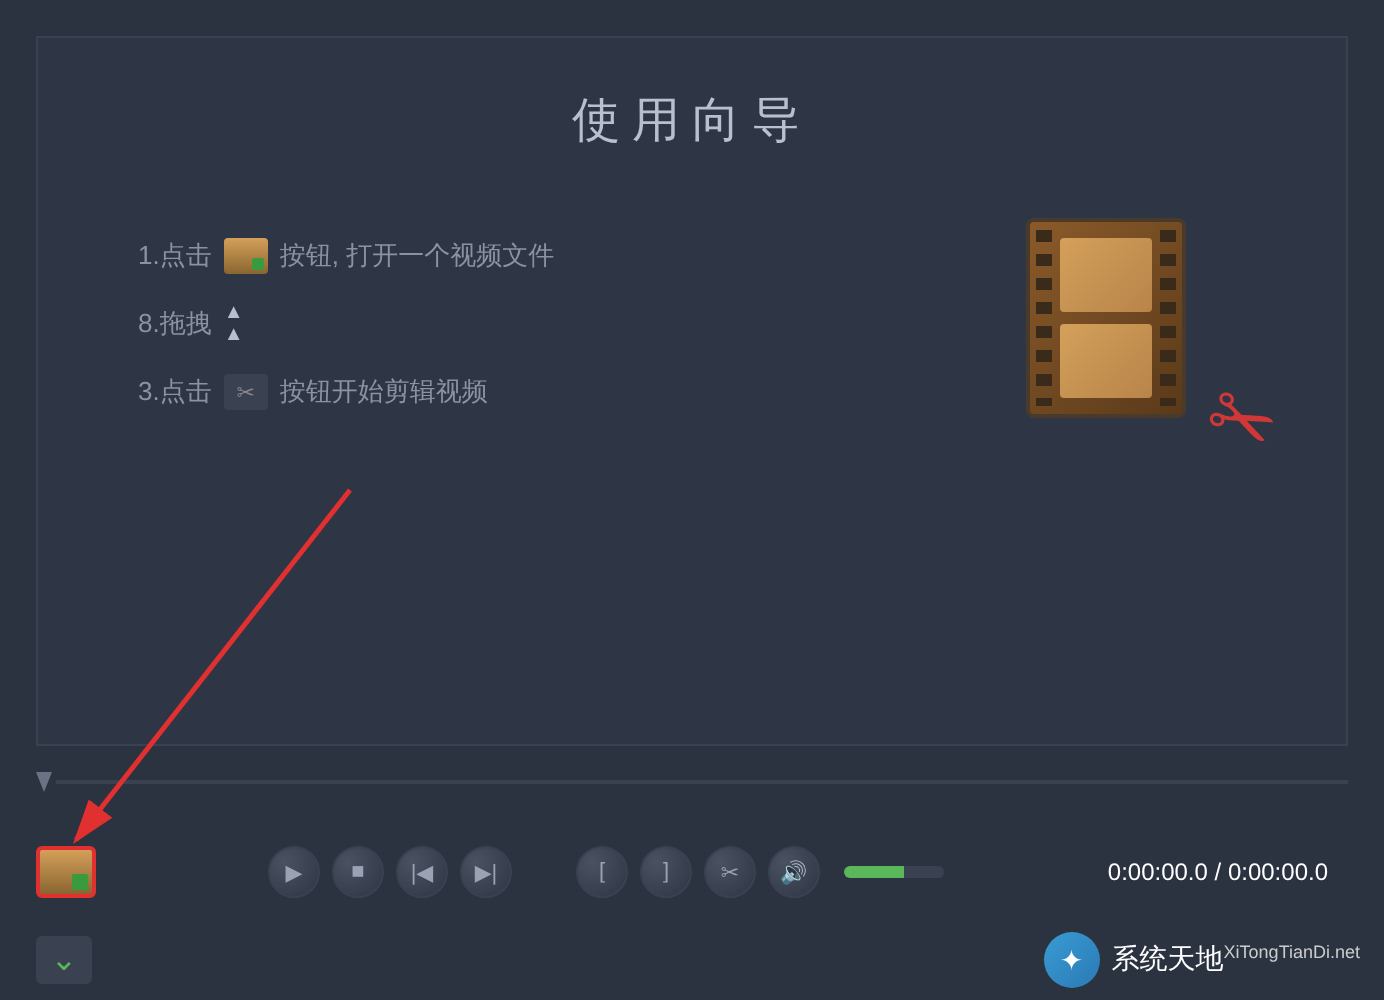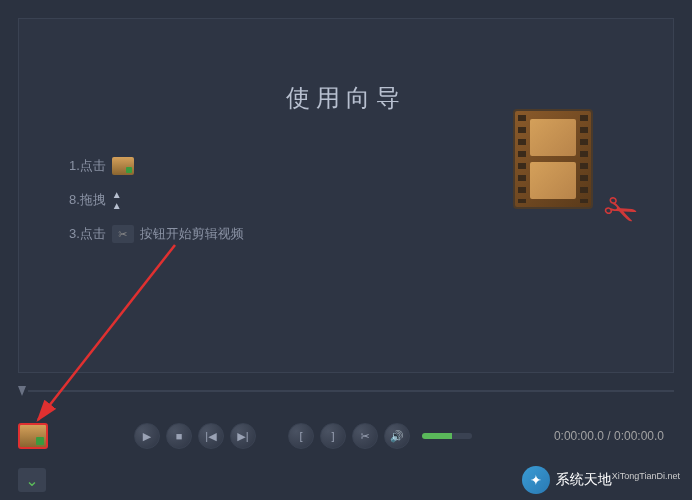--- a/index.html
+++ b/index.html
@@ -21,21 +21,20 @@
       border: 1px solid #3a4252;
       background: #2e3544;
       padding: 25px 50px;
     }
     .wizard-title {
       text-align: center;
       font-size: 24px;
       color: #b8c0d0;
       margin-bottom: 35px;
       letter-spacing: 6px;
-      margin-top: 38px;
     }
     .steps {
       margin-top: 20px;
     }
     .step {
       display: flex;
       align-items: center;
       font-size: 13px;
       height: 34px;
       color: #8a92a4;
@@ -189,21 +188,21 @@
     .volume-slider {
       width: 50px;
       height: 6px;
       background: linear-gradient(to right, #5ab85a 60%, #3a4252 60%);
       border-radius: 3px;
       margin: 0 6px;
     }
     .time-display {
       margin-left: auto;
       font-size: 12px;
-      color: #a3a3a3;
+      color: #ffffff;
       margin-right: 10px;
     }
     .bottom-expand {
       position: absolute;
       bottom: 8px;
       left: 18px;
       width: 28px;
       height: 24px;
       background: #3a4252;
       border-radius: 3px;
@@ -245,20 +244,21 @@
 </head>
 <body>
 
 <div class="main-panel">
   <div class="wizard-title">使用向导</div>
 
   <div class="steps">
     <div class="step">
       <span>1.点击</span>
       <span class="step-icon folder-open-icon"></span>
+      <span>按钮, 打开一个视频文件</span>
     </div>
     <div class="step">
       <span>8.拖拽</span>
       <span class="step-icon arrows-icon">▲ ▲</span>
     </div>
     <div class="step">
       <span>3.点击</span>
       <span class="step-icon scissors-icon">✂</span>
       <span>按钮开始剪辑视频</span>
     </div>

